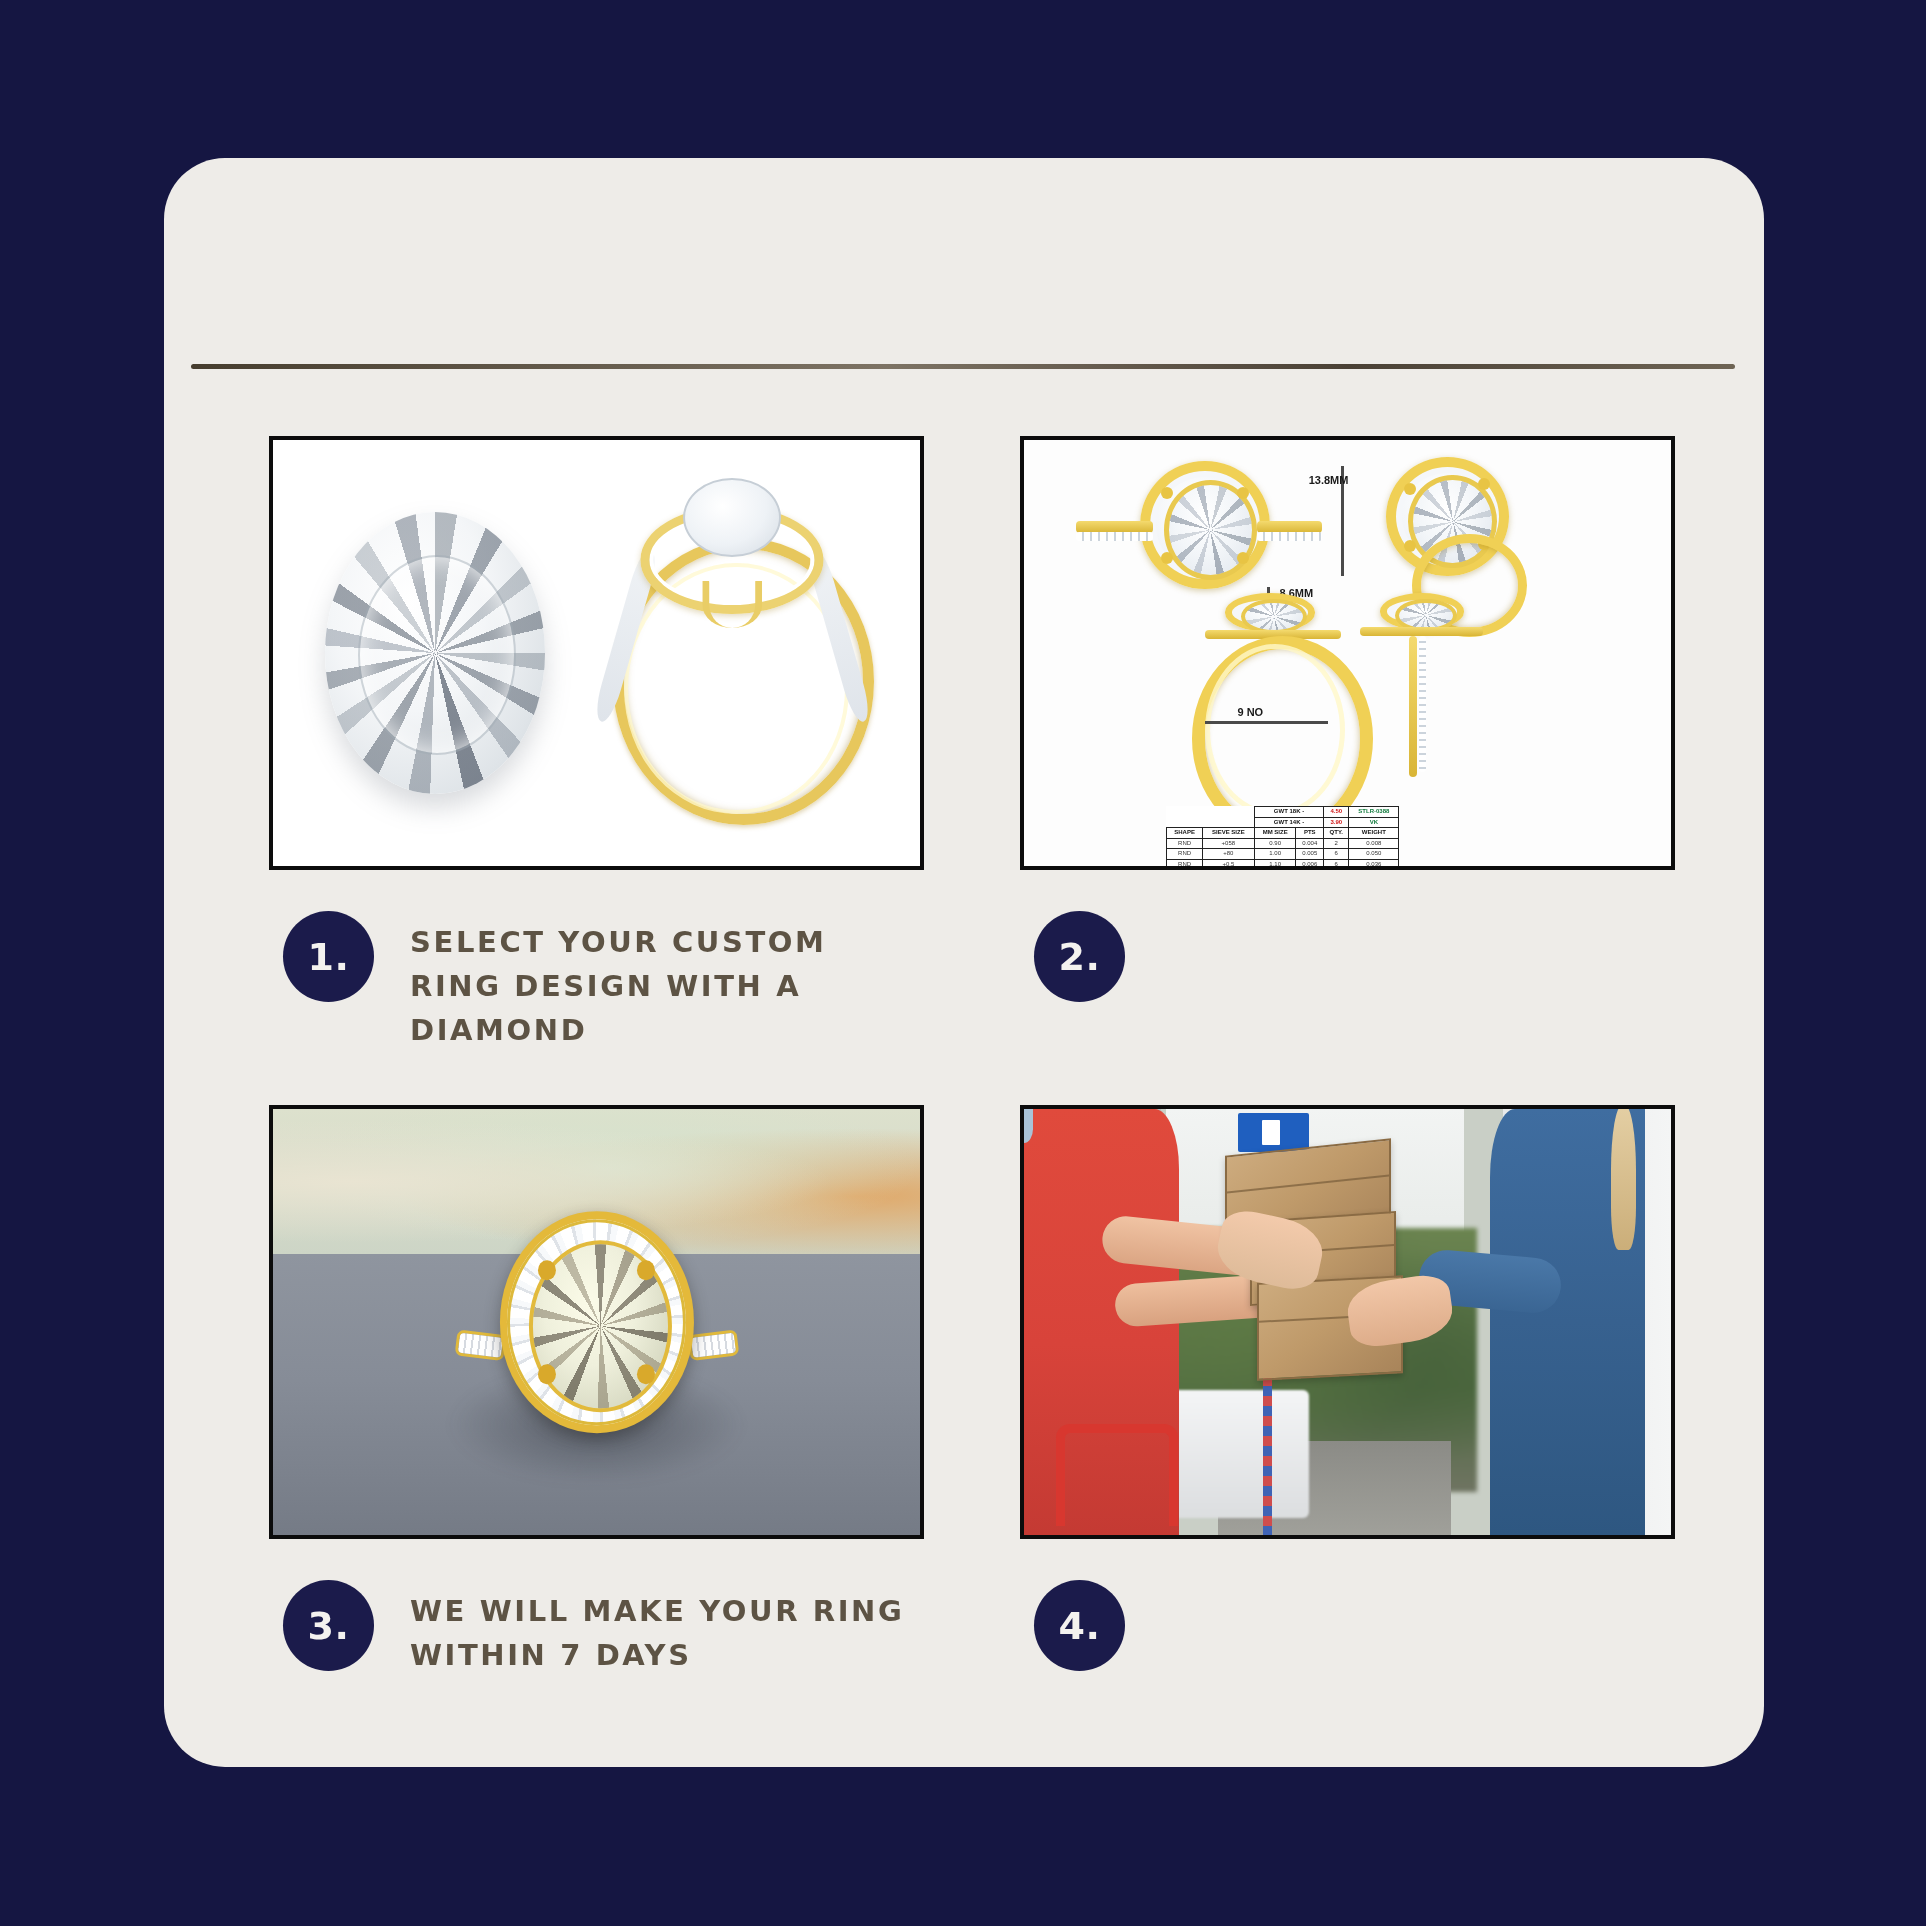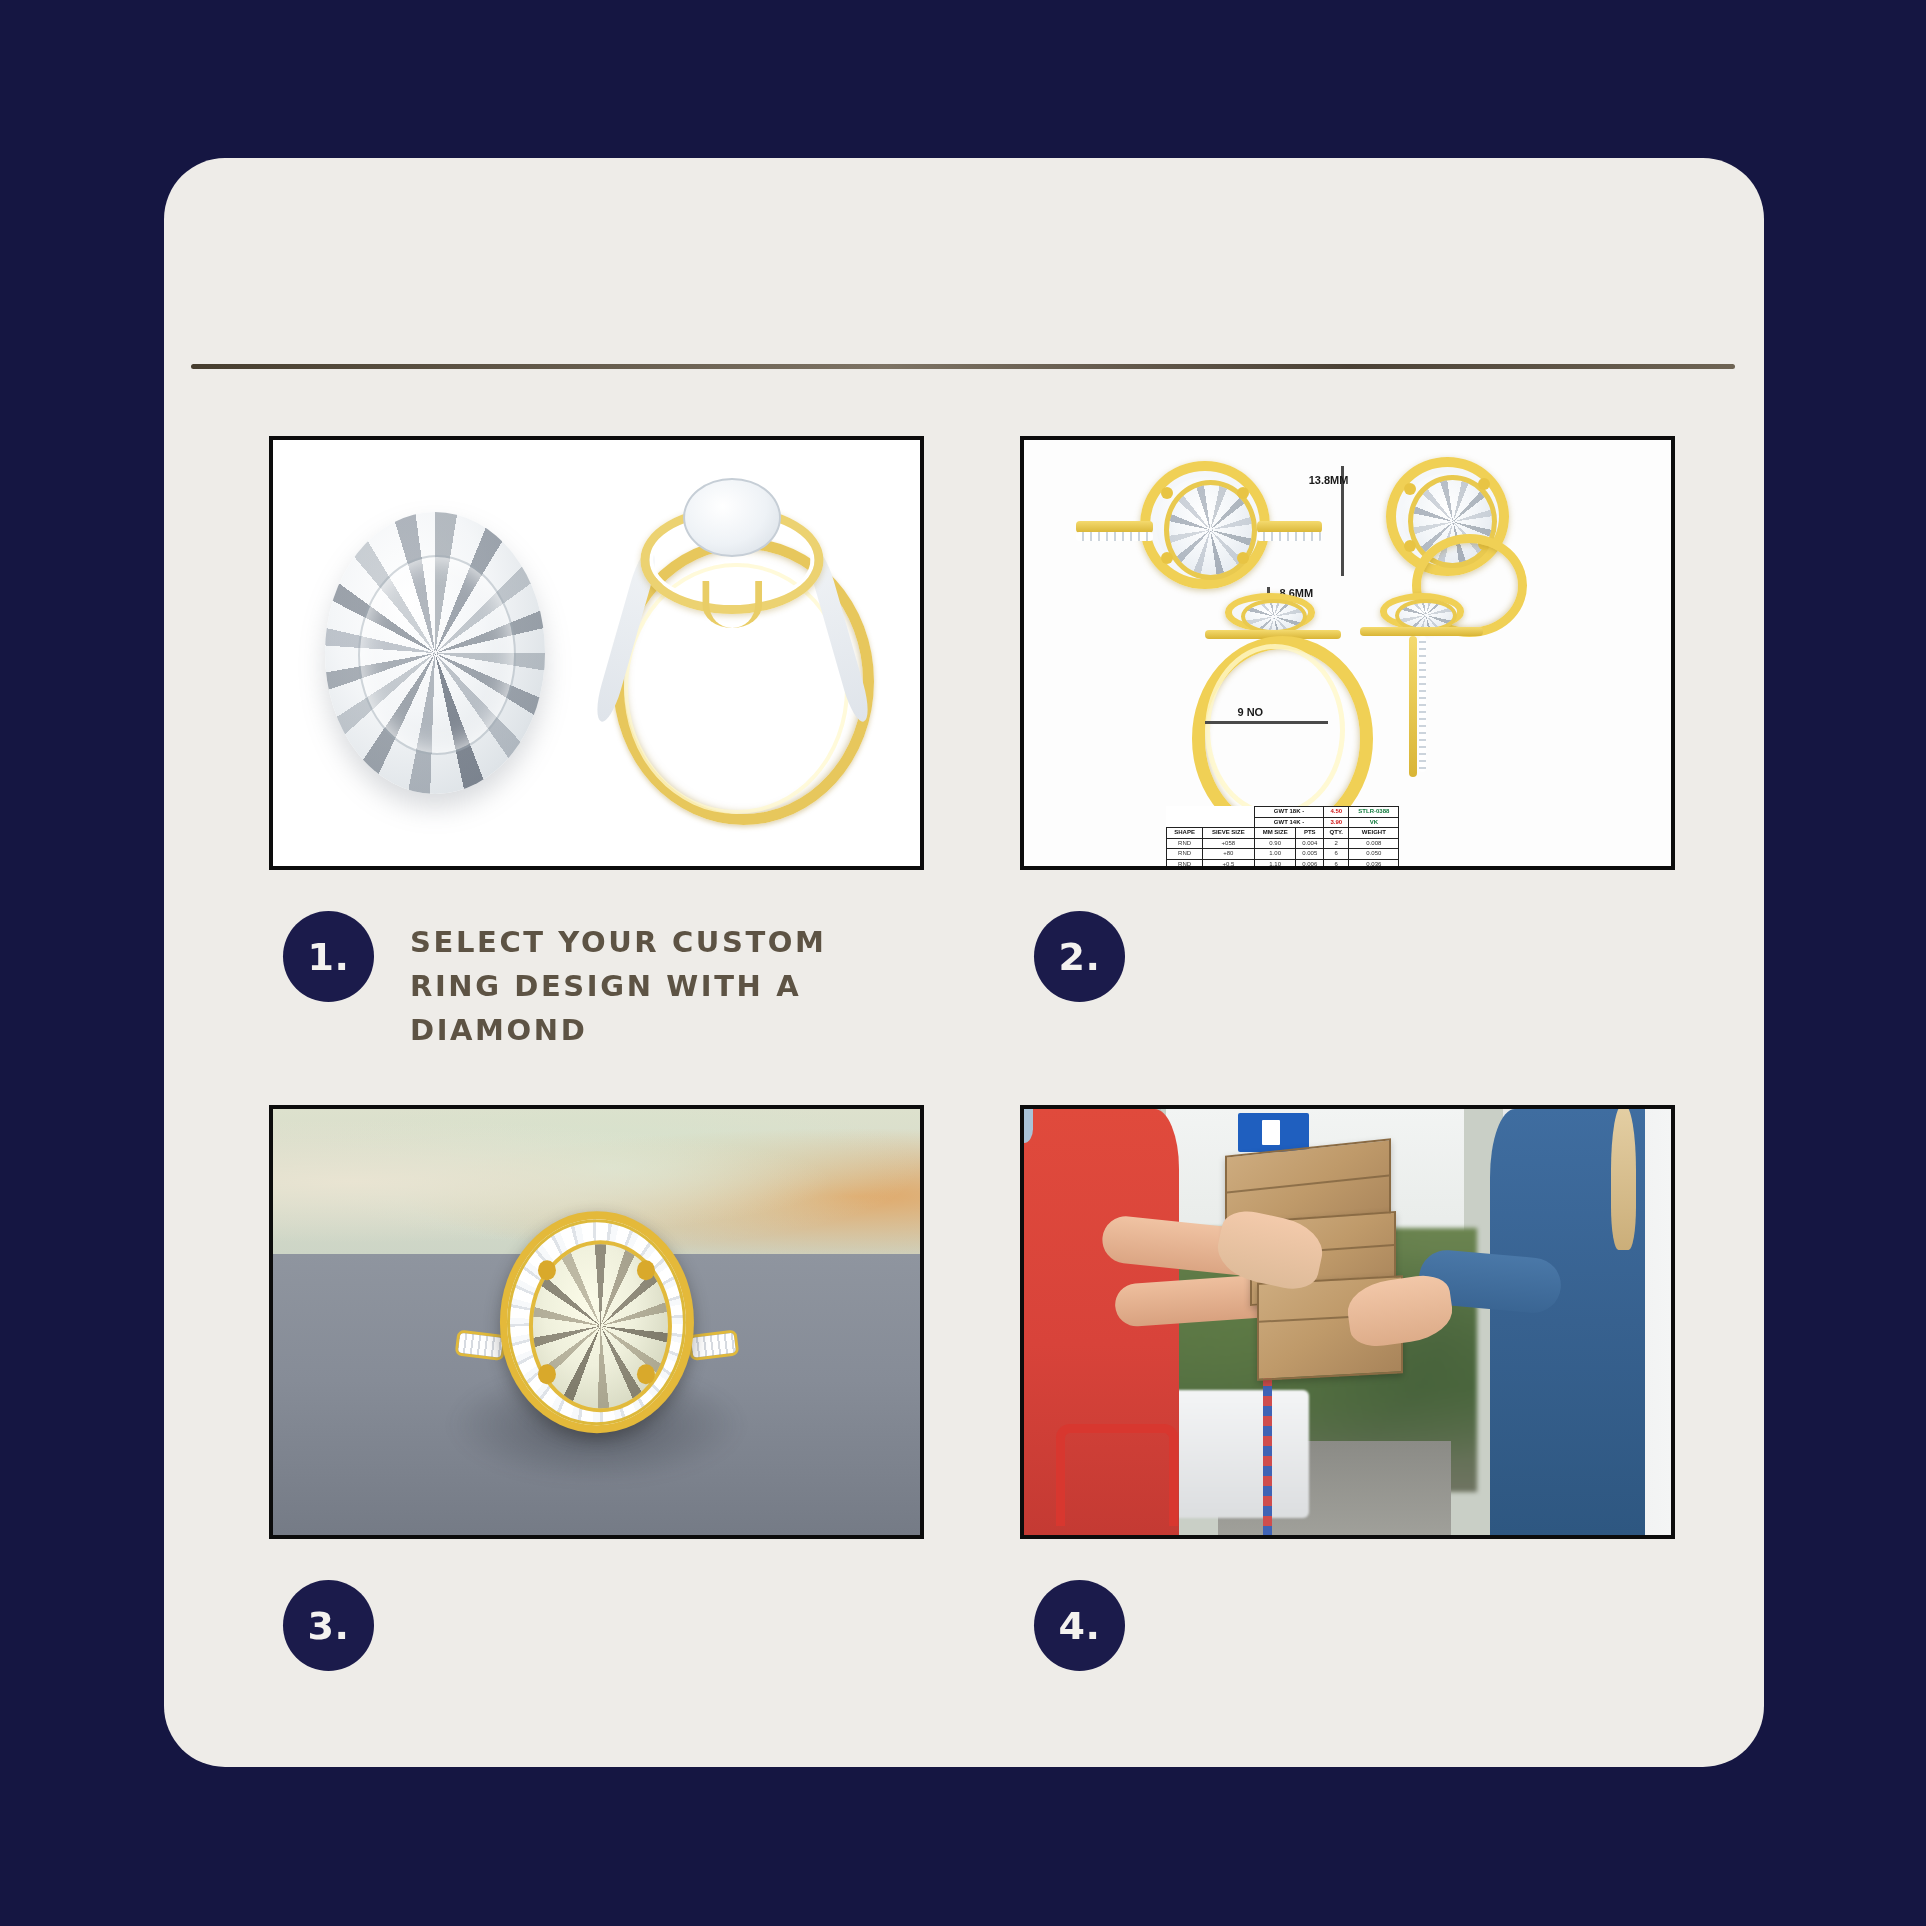--- a/index.html
+++ b/index.html
@@ -552,20 +552,21 @@
               <div class="p3-pavering"></div>
               <div class="p3-center"></div>
               <div class="p3-prong" style="left:20%;top:22%;"></div>
               <div class="p3-prong" style="right:20%;top:22%;"></div>
               <div class="p3-prong" style="left:20%;bottom:22%;"></div>
               <div class="p3-prong" style="right:20%;bottom:22%;"></div>
             </div>
           </div>
           <div class="caption">
             <div class="badge">3.</div>
+            <div class="cap-text">WE WILL MAKE YOUR RING WITHIN 7 DAYS</div>
           </div>
         </div>
 
         <div class="cell c4">
           <div class="thumb p4">
             <div class="p4-sky"></div>
             <div class="p4-greens"></div>
             <div class="p4-road"></div>
             <div class="p4-pole"></div>
             <div class="p4-sign"></div>

